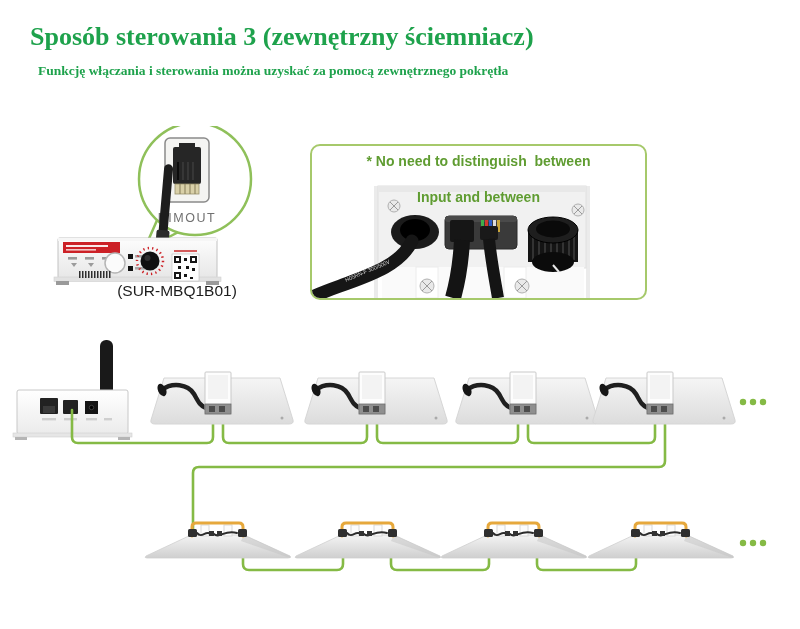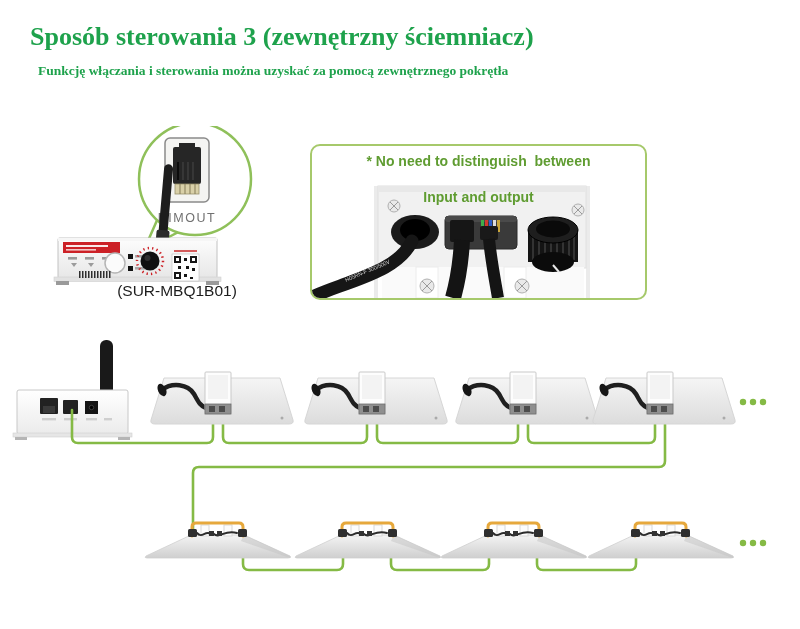--- a/index.html
+++ b/index.html
@@ -142,21 +142,21 @@
       </g>
     </g>
     <rect x="50" y="145" width="34" height="7" fill="url(#bars)"></rect>
   </g>
 
   <text class="caption-label" x="149" y="170" text-anchor="middle">(SUR-MBQ1B01)</text>
 </svg>
 
 <div class="note-box">
   <div class="note-text"><span>* No need to distinguish  between</span><br>
-<span>Input and output</span></div>
+<span>Input and between</span></div>
 
   <svg class="notebox-svg" width="333" height="152" viewBox="0 0 333 152">
 
     <rect x="62" y="40" width="4" height="112" fill="#ebebeb"></rect>
     <rect x="274" y="40" width="4" height="112" fill="#ebebeb"></rect>
     <rect x="66" y="40" width="208" height="82" fill="#f1f1f1" stroke="#e0e0e0"></rect>
     <rect x="66" y="40" width="208" height="6" fill="#e8e8e8"></rect>
     <rect x="70" y="121" width="202" height="31" fill="#fafafa"></rect>
     <rect x="104" y="121" width="22" height="31" fill="#ffffff" stroke="#ececec"></rect>
     <rect x="192" y="121" width="22" height="31" fill="#ffffff" stroke="#ececec"></rect>

